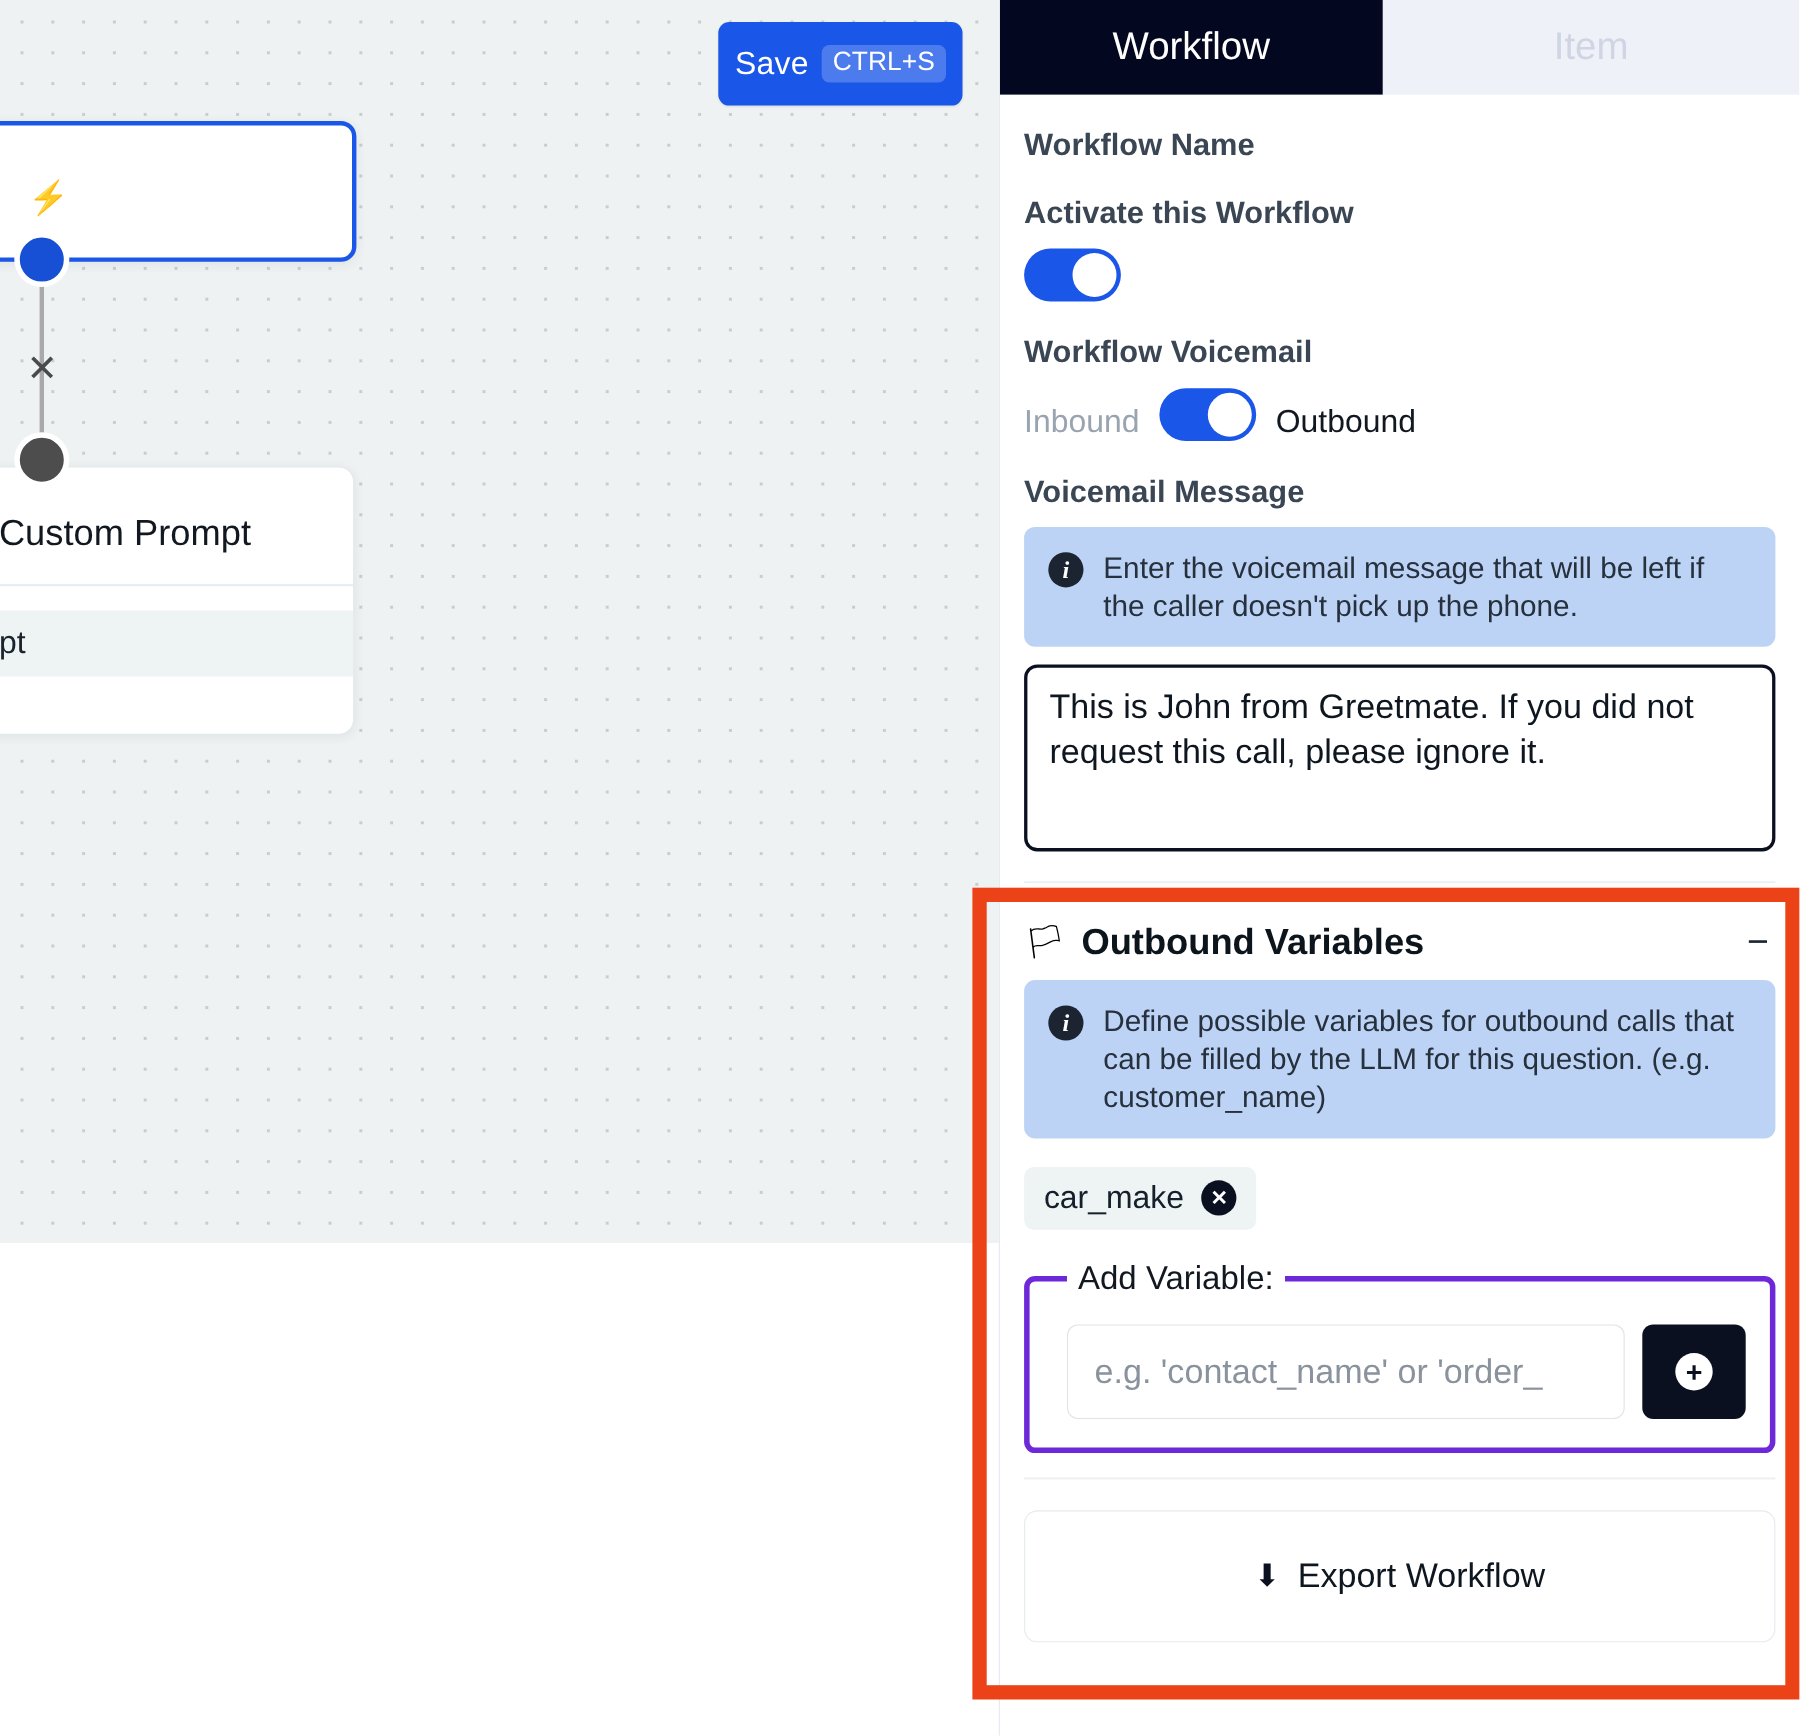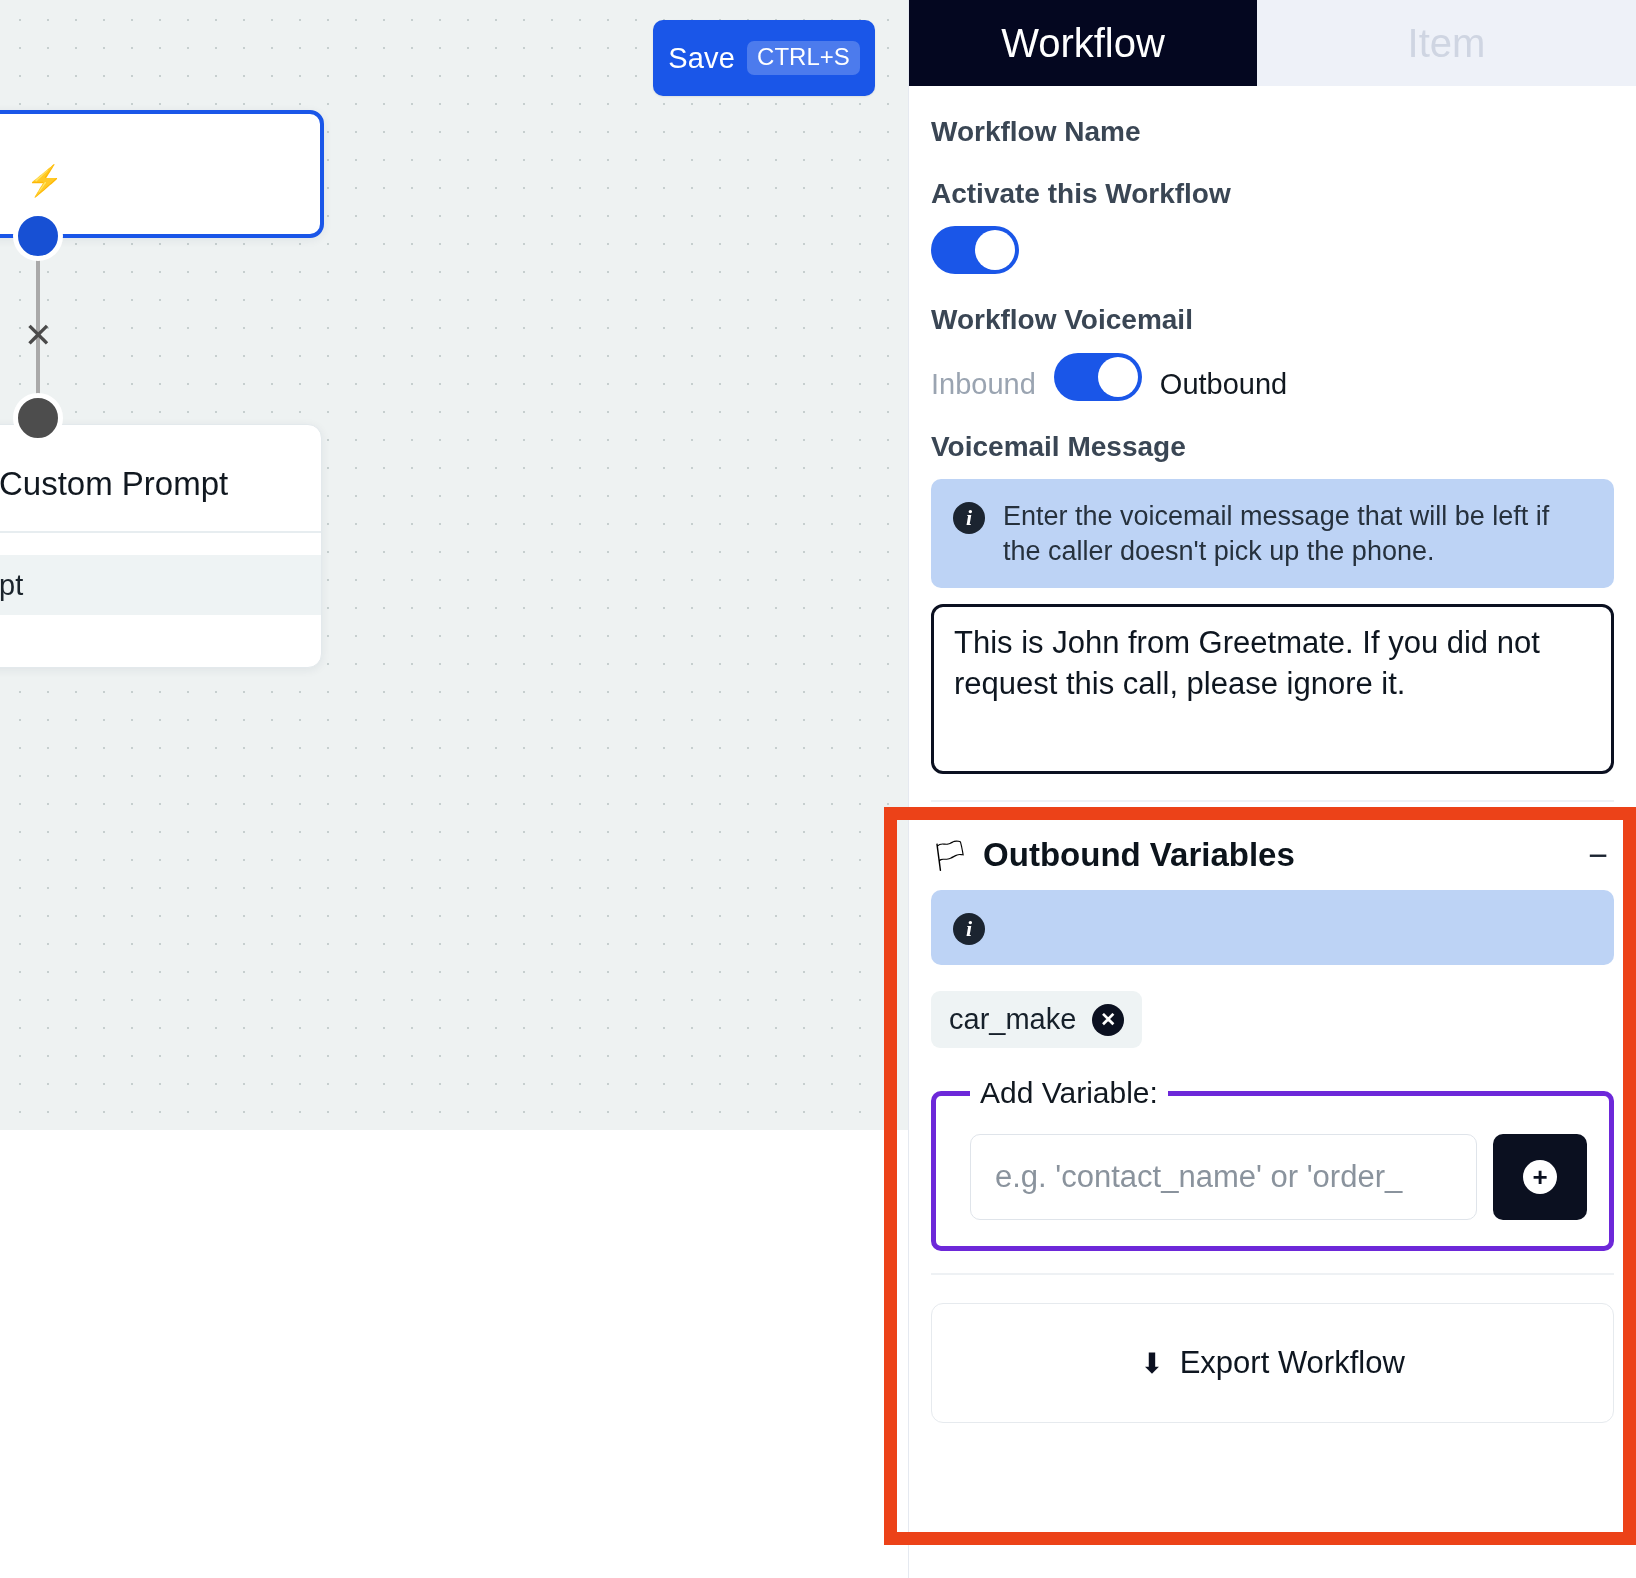--- a/index.html
+++ b/index.html
@@ -115,21 +115,21 @@
     position: absolute; left: 908px; top: 0;
     width: 728px; height: 1578px;
     background: #ffffff;
     border-left: 1px solid #e5e9f0;
     overflow: hidden;
   }
 
   .tabs { display: flex; height: 86px; background: #eef1f8; }
   .tab {
     flex: 0 0 auto; display: flex; align-items: center; justify-content: center;
-    font-size: 40px; cursor: pointer;
+    font-size: 35px; cursor: pointer;
   }
   .tab-active { width: 348px; background: #040720; color: #ffffff; }
   .tab-inactive { flex: 1; color: #cfd5e2; }
 
   .panel-body { padding: 0 22px; }
 
   .field-label {
     font-size: 28px; font-weight: bold; color: #3a4654;
     margin-top: 30px;
   }
@@ -340,20 +340,21 @@
       <div class="section-head">
         <div class="section-head-left">
           <span class="flag-icon">🏳</span>
           <span class="section-title">Outbound Variables</span>
         </div>
         <span class="collapse-icon">−</span>
       </div>
 
       <div class="info">
         <div class="info-icon">i</div>
+        <div class="info-text">Define possible variables for outbound calls that can be filled by the LLM for this question. (e.g. customer_name)</div>
       </div>
 
       <div class="chip-row">
         <span class="chip">
           <span>car_make</span>
           <span class="chip-x">✕</span>
         </span>
       </div>
 
       <fieldset class="add-var">

